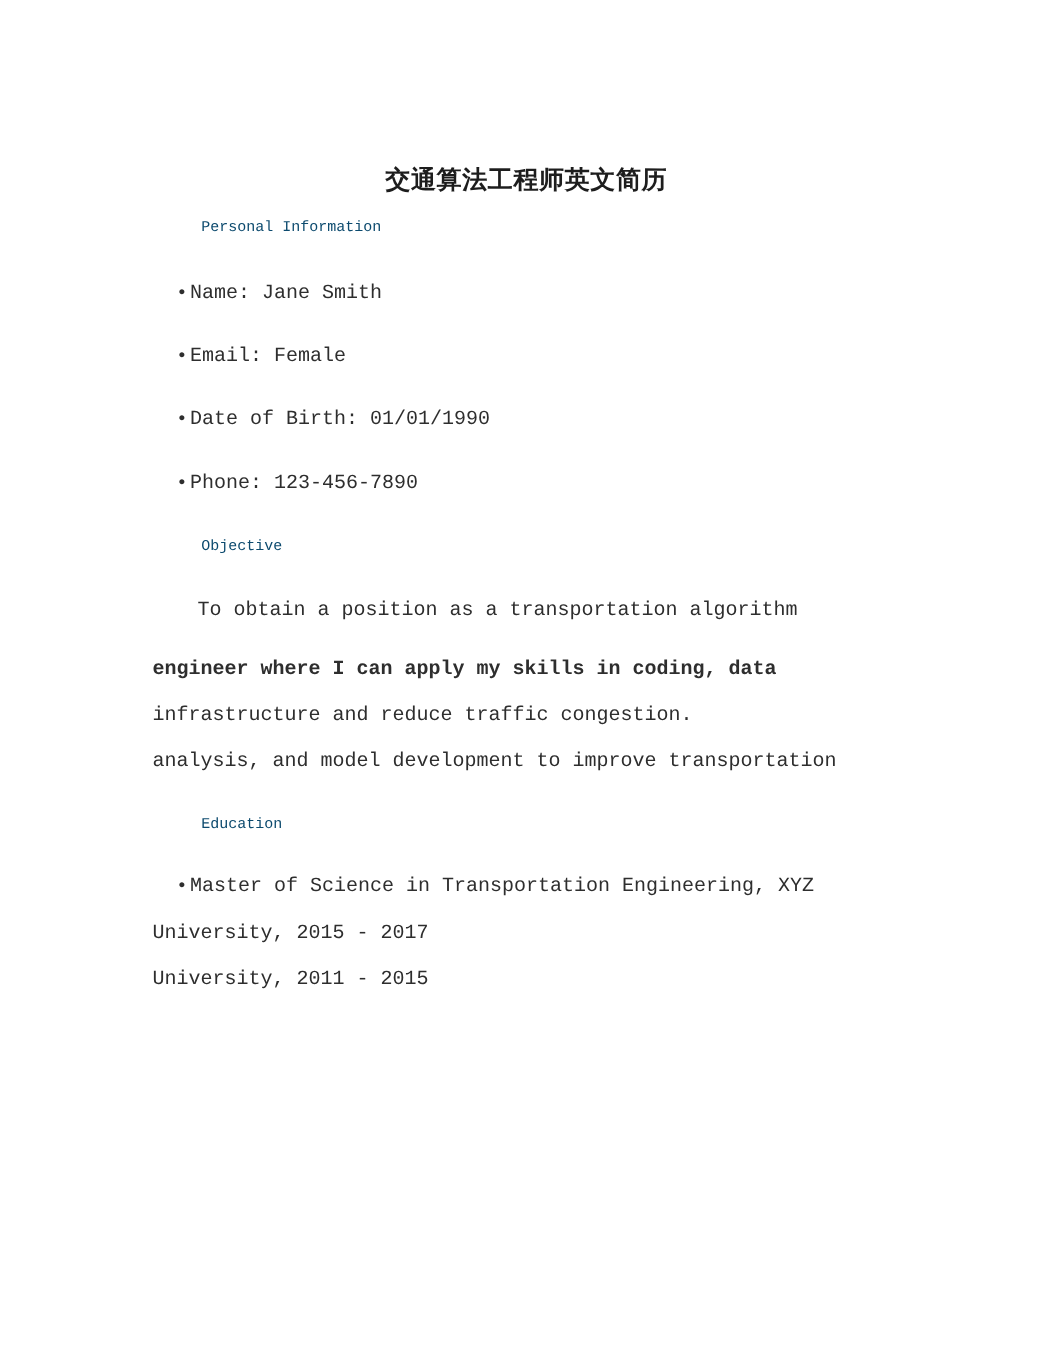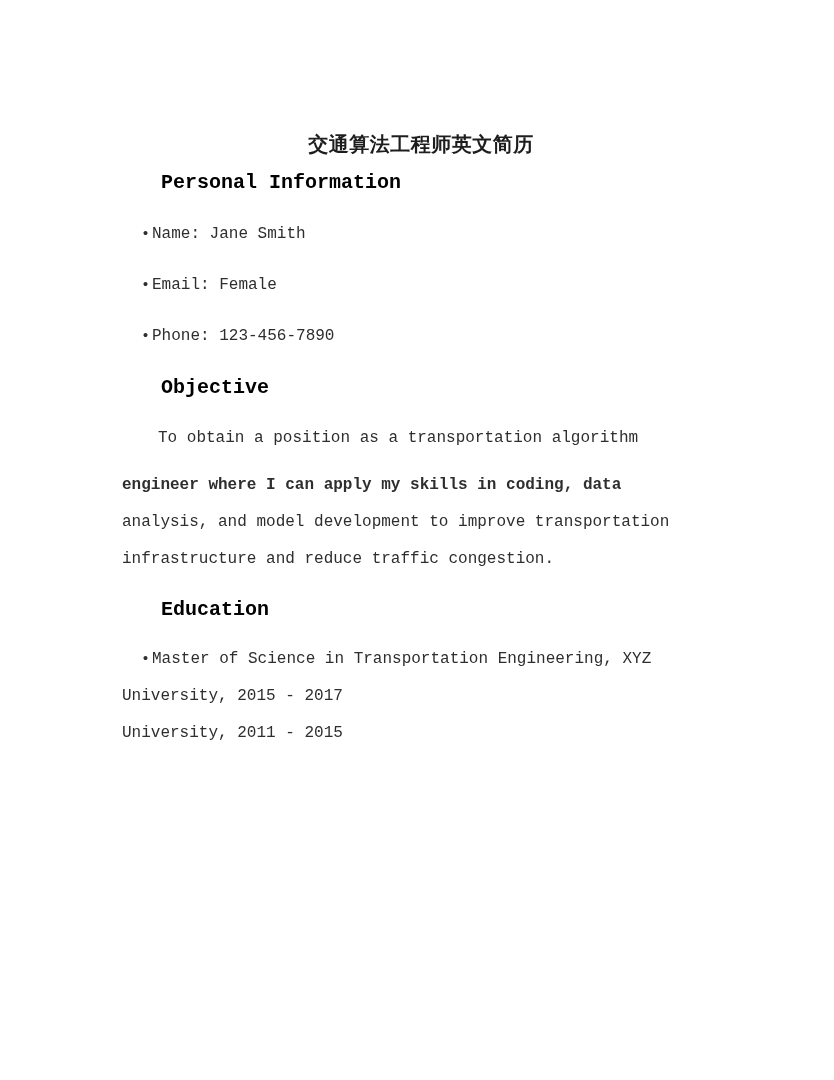--- a/index.html
+++ b/index.html
@@ -17,25 +17,25 @@
     font-size: 20px;
     font-weight: bold;
     line-height: 32px;
     margin: 0 0 0 -18px;
     text-align: center;
     color: #1d1d1d;
     letter-spacing: 0.5px;
     font-family: "Liberation Mono", "DejaVu Sans Mono", sans-serif;
   }
   .heading {
-    font-size: 20px;
-    font-weight: bold;
+    font-size: 12px;
+    font-weight: normal;
     line-height: 19px;
     margin-left: 39px;
-    color: #000000;
+    color: #0c4a6e;
   }
   .line {
     font-size: 16px;
     line-height: 19px;
     white-space: pre;
   }
   .bullet-item { margin-left: 19px; }
   .bullet {
     display: inline-block;
     width: 11px;
@@ -57,30 +57,31 @@
   <div class="doc">
 
     <h1 class="title">交通算法工程师英文简历</h1>
 
     <h2 class="heading mt11">Personal Information</h2>
 
     <div class="line bullet-item mt33"><span class="bullet">•</span><span>Name: Jane Smith</span></div>
 
     <div class="line bullet-item mt32"><span class="bullet">•</span><span>Email: Female</span></div>
 
+    <div class="line bullet-item mt31"><span class="bullet">•</span><span>Date of Birth: 01/01/1990</span></div>
 
 
     <div class="line bullet-item mt32"><span class="bullet">•</span><span>Phone: 123-456-7890</span></div>
 
     <h2 class="heading mt32">Objective</h2>
 
     <div class="line indent mt32">To obtain a position as a transportation algorithm</div>
     <div class="line mt19">engineer where I can apply my skills in coding, data</div>
+    <div class="line mt18">infrastructure and reduce traffic congestion.</div>
     <div class="line mt18">analysis, and model development to improve transportation</div>
-    <div class="line mt18">infrastructure and reduce traffic congestion.</div>
 
     <h2 class="heading mt31">Education</h2>
 
     <div class="line bullet-item mt31"><span class="bullet">•</span><span>Master of Science in Transportation Engineering, XYZ</span></div>
     <div class="line mt18">University, 2015 - 2017</div>
 
     <div class="line mt18">University, 2011 - 2015</div>
 
   </div>
 </div>

